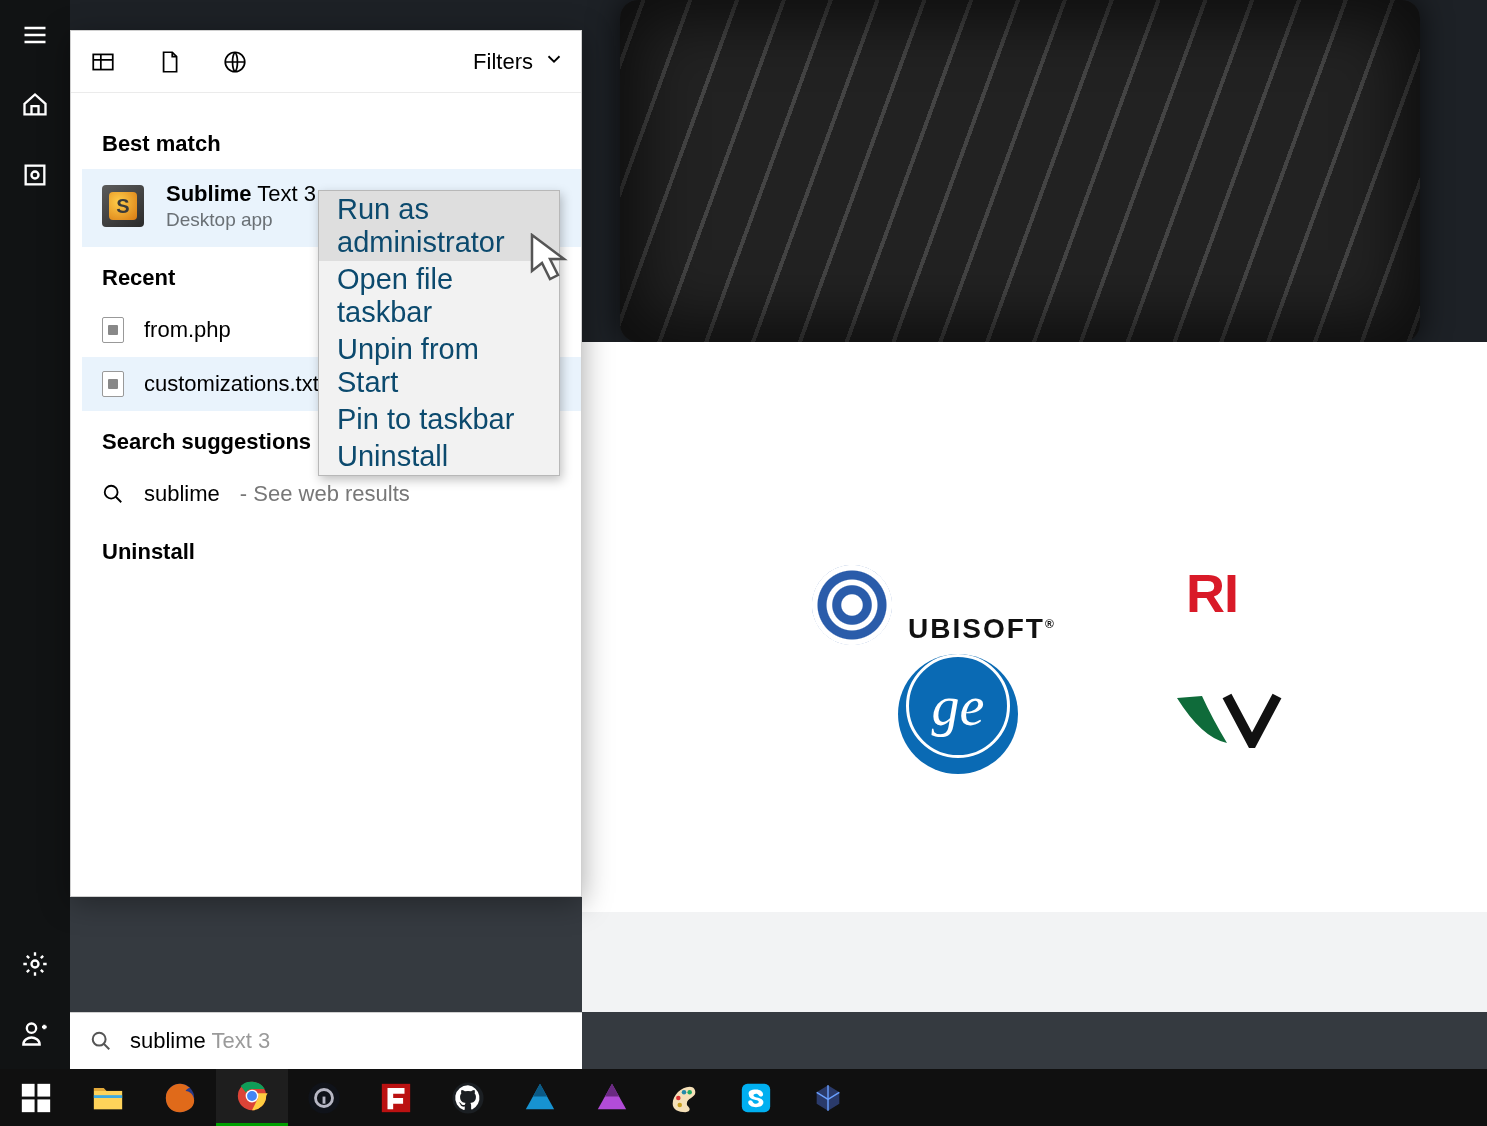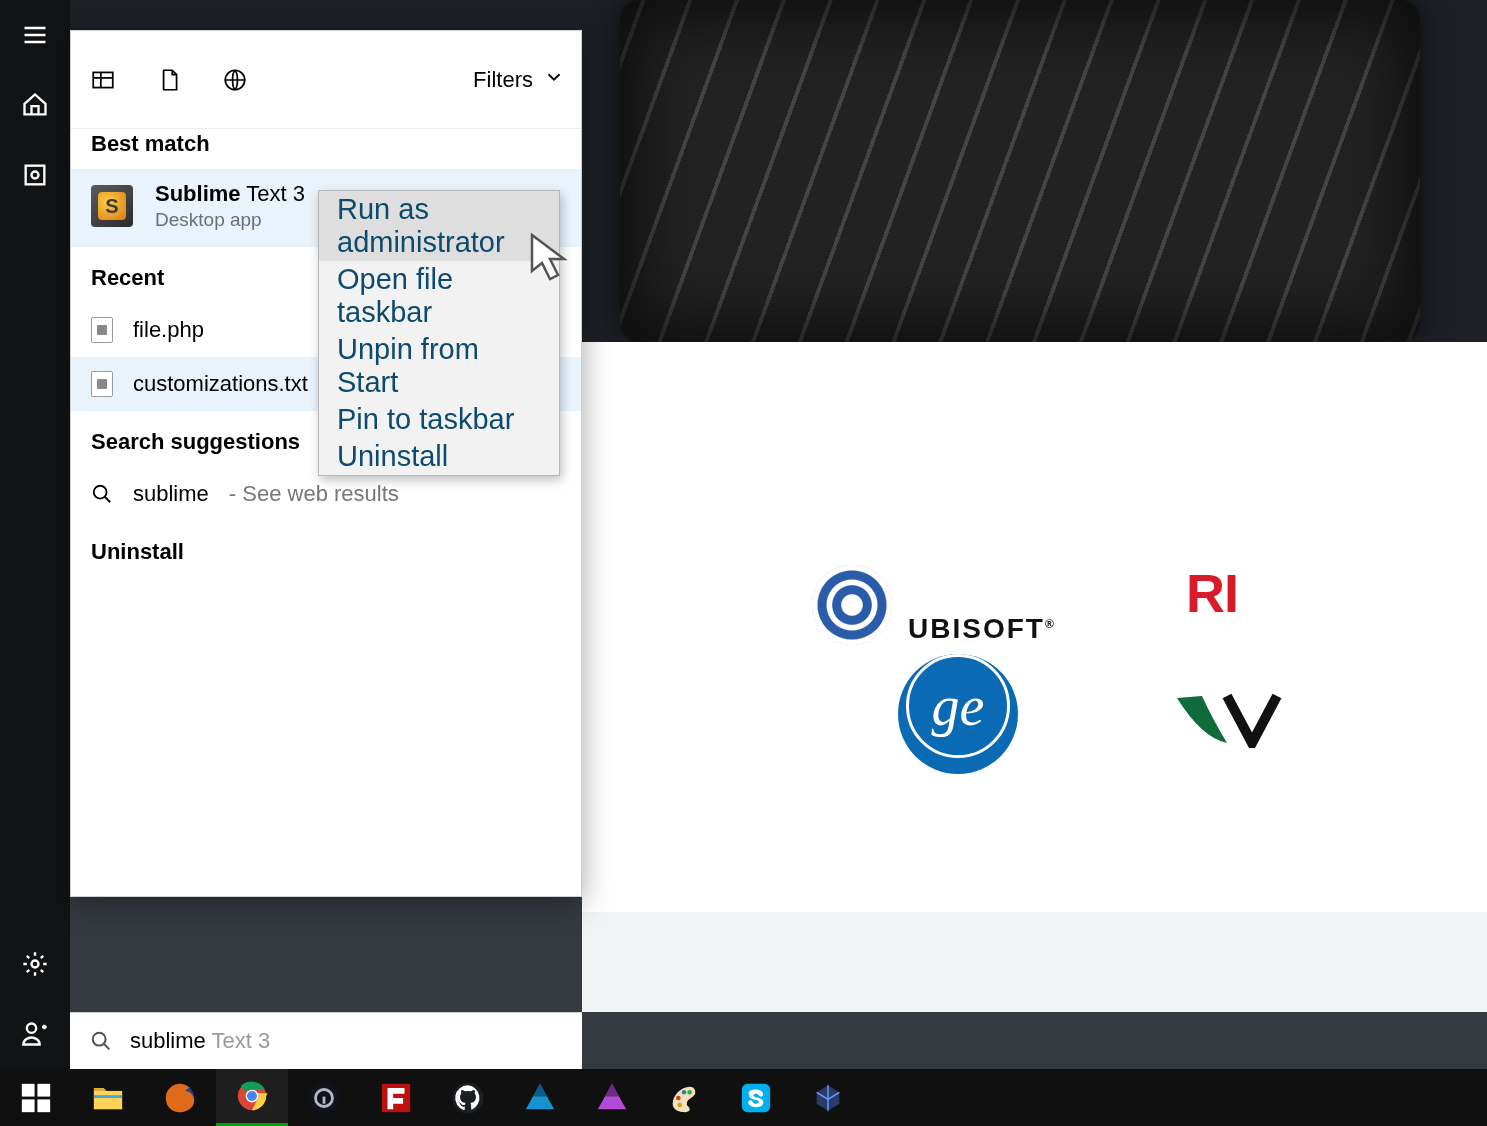--- a/index.html
+++ b/index.html
@@ -70,33 +70,33 @@
 .rail-bottom { margin-top: auto; }
 
 
 .panel {
   position: absolute; top: 30px; left: 70px; width: 512px; bottom: 229px;
   background: #ffffff;
   box-shadow: 0 6px 28px rgba(0,0,0,0.35);
   border: 1px solid #d0d0d0;
 }
 .panel-top {
-  position: absolute; top: 0; left: 0; right: 0; height: 98px;
+  position: absolute; top: 0; left: 0; right: 0; height: 62px;
   display: flex; align-items: center; padding: 0 16px; gap: 34px;
   border-bottom: 1px solid #ebebeb;
 }
 .top-icon { width: 32px; height: 32px; display:flex; align-items:center; justify-content:center; cursor:pointer; }
 .top-icon svg { width: 26px; height: 26px; stroke:#000; stroke-width:1.6; fill:none; }
 .filters {
   margin-left: auto; display:flex; align-items:center; gap:10px; cursor:pointer;
   font-size: 22px; color:#000;
 }
 .chev svg { width:22px; height:22px; stroke:#000; stroke-width:2; fill:none; }
 
-.panel-body { position:absolute; top:82px; left:0; right:0; bottom:0; overflow:hidden; }
+.panel-body { position:absolute; top:82px; left:0; right:0; bottom:0; overflow:hidden;padding-left:11px; }
 .sect-label { padding: 18px 20px 12px 20px; font-size: 22px; font-weight: 600; color:#000; }
 
 .best {
   background: #e9f3fc;
   padding: 12px 20px 16px 20px;
   display: flex; align-items: center; gap: 22px;
 }
 .best-icon {
   width: 42px; height: 42px;
   background: linear-gradient(145deg,#5b5b5b,#2b2b2b);
@@ -274,21 +274,21 @@
         <div class="sub">Desktop app</div>
       </div>
     </div>
 
     <div class="sect-label">Recent</div>
 
     <div class="recent-item">
       <div class="file-ico">
           <span></span>
         </div>
-      <span>file.php</span>
+      <span>from.php</span>
     </div>
     <div class="recent-item tint">
       <div class="file-ico">
           <span></span>
         </div>
       <span>customizations.txt</span>
     </div>
 
     <div class="sect-label">Search suggestions</div>
 

